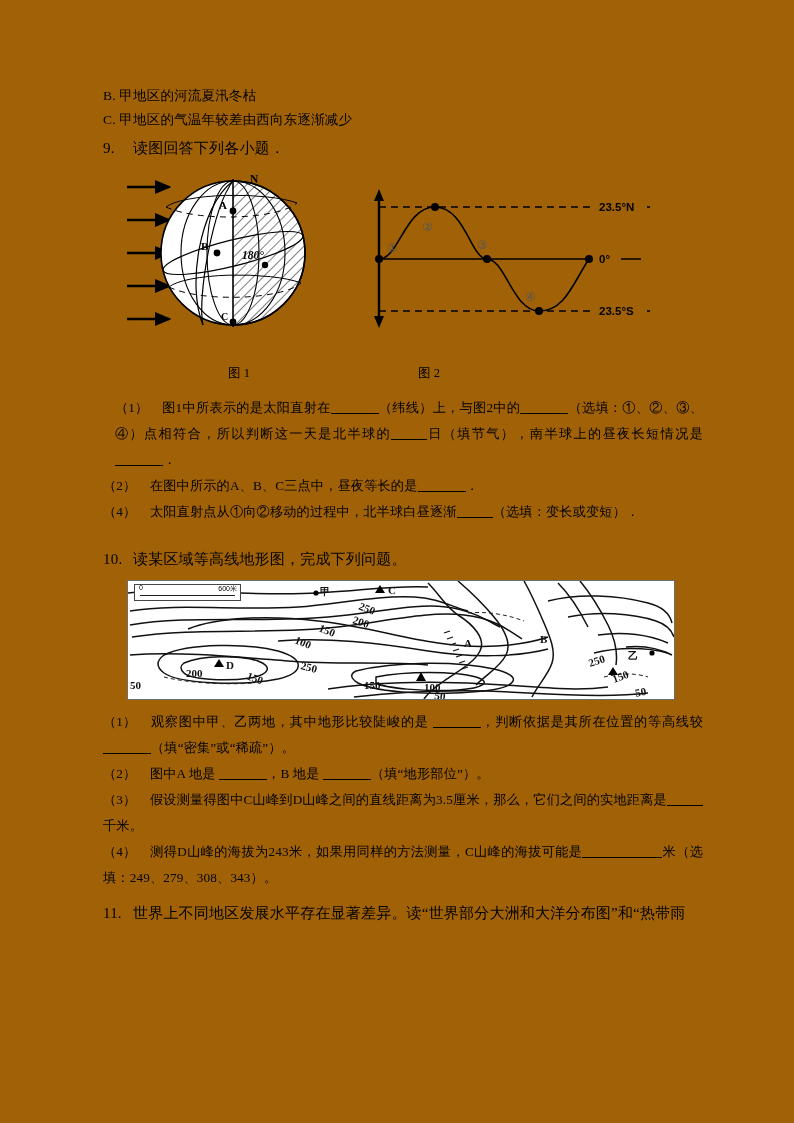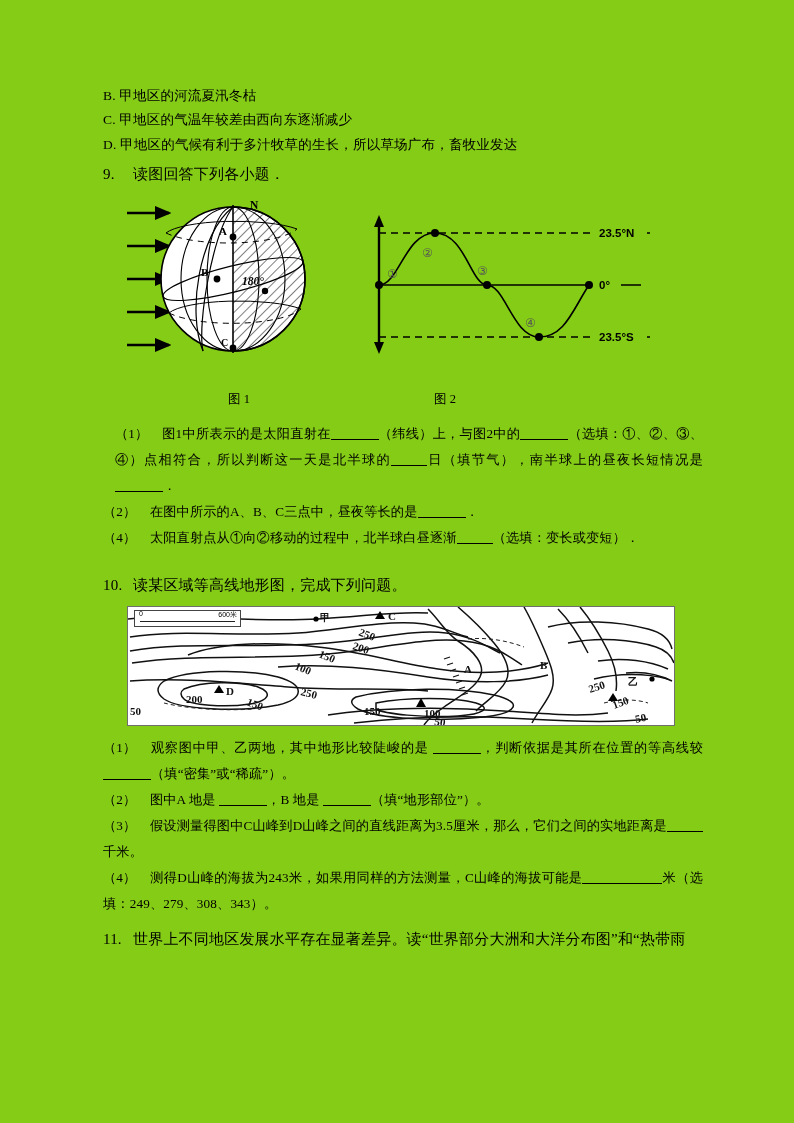--- a/index.html
+++ b/index.html
@@ -13,21 +13,21 @@
     position: relative;
     font-family: "Liberation Serif", "DejaVu Serif", serif;
     color: #000000;
     overflow: hidden;
   }
   .page {
     position: absolute;
     left: 0; top: 0;
     width: 794px;
     height: 1123px;
-    background: #84cc16;
+    background: #a16207;
   }
   .content {
     position: absolute;
     left: 103px;
     top: 84px;
     width: 600px;
   }
 
   
   .opt-line {
@@ -71,21 +71,21 @@
   }
   .fig-caption-row {
     position: relative;
     height: 22px;
   }
   .cap {
     position: absolute;
     font-size: 12.5px;
   }
   .cap1 { left: 125px; }
-  .cap2 { left: 331px; }
+  .cap2 { left: 315px; }
 
   
   .mapbox {
     position: relative;
     margin: 8px 0 0 24px;
     width: 546px;
     height: 118px;
     border: 1px solid #6f6f6f;
     background: #ffffff;
     overflow: hidden;
@@ -113,24 +113,20 @@
 <div class="page">
   <div class="content">
 
     <div class="opt-line">
       <span>B.</span>
       <span>甲地区的河流夏汛冬枯</span>
     </div>
     <div class="opt-line">
       <span>C.</span>
       <span>甲地区的气温年较差由西向东逐渐减少</span>
-    </div>
-    <div class="opt-line" style="line-height:26px;">
-      <span>D.</span>
-      <span>甲地区的气候有利于多汁牧草的生长，所以草场广布，畜牧业发达</span>
     </div>
 
     <div class="q-line" style="margin-top:4px;">
       <span class="q-num">9.</span><span>读图回答下列各小题．</span>
     </div>
 
     <div class="figs">
 
       <svg width="250" height="175" viewBox="0 0 250 175" style="position:absolute; left:22px; top:2px;">
         <defs>

